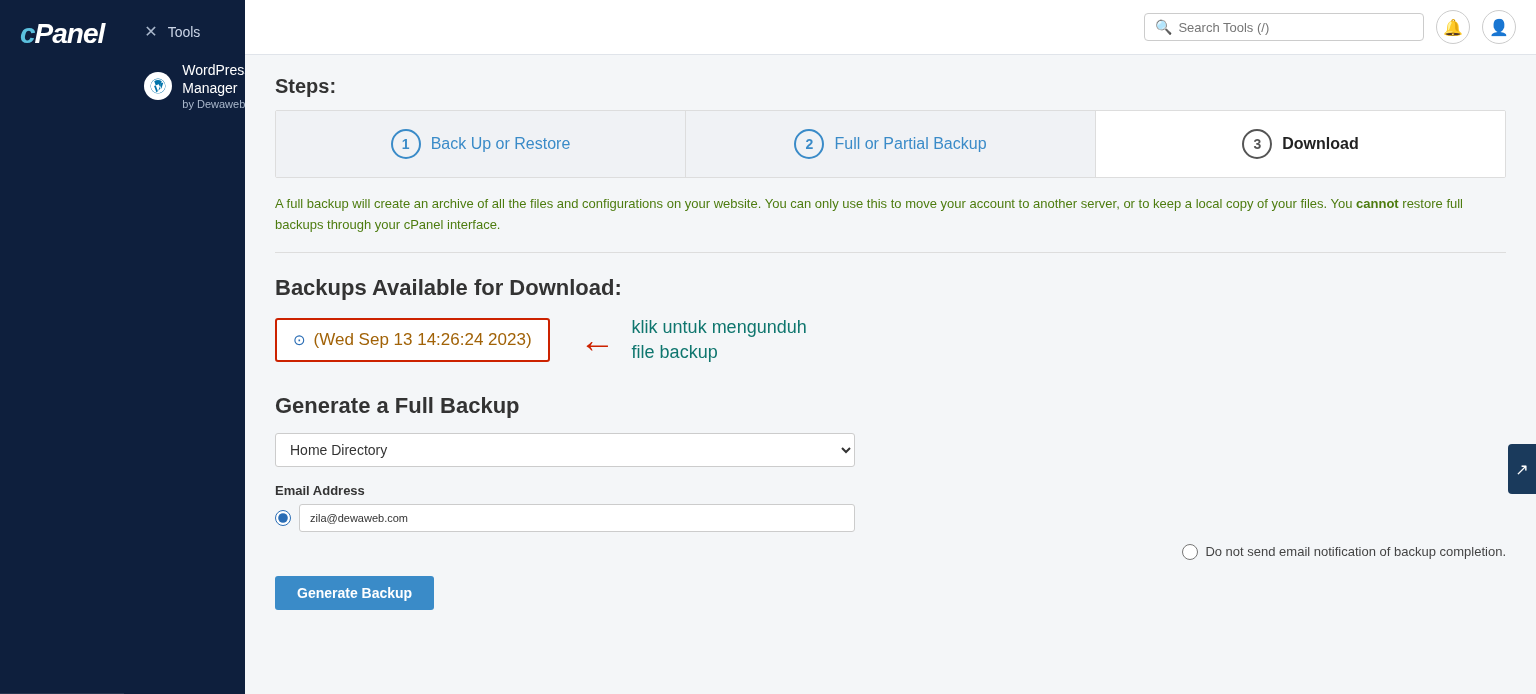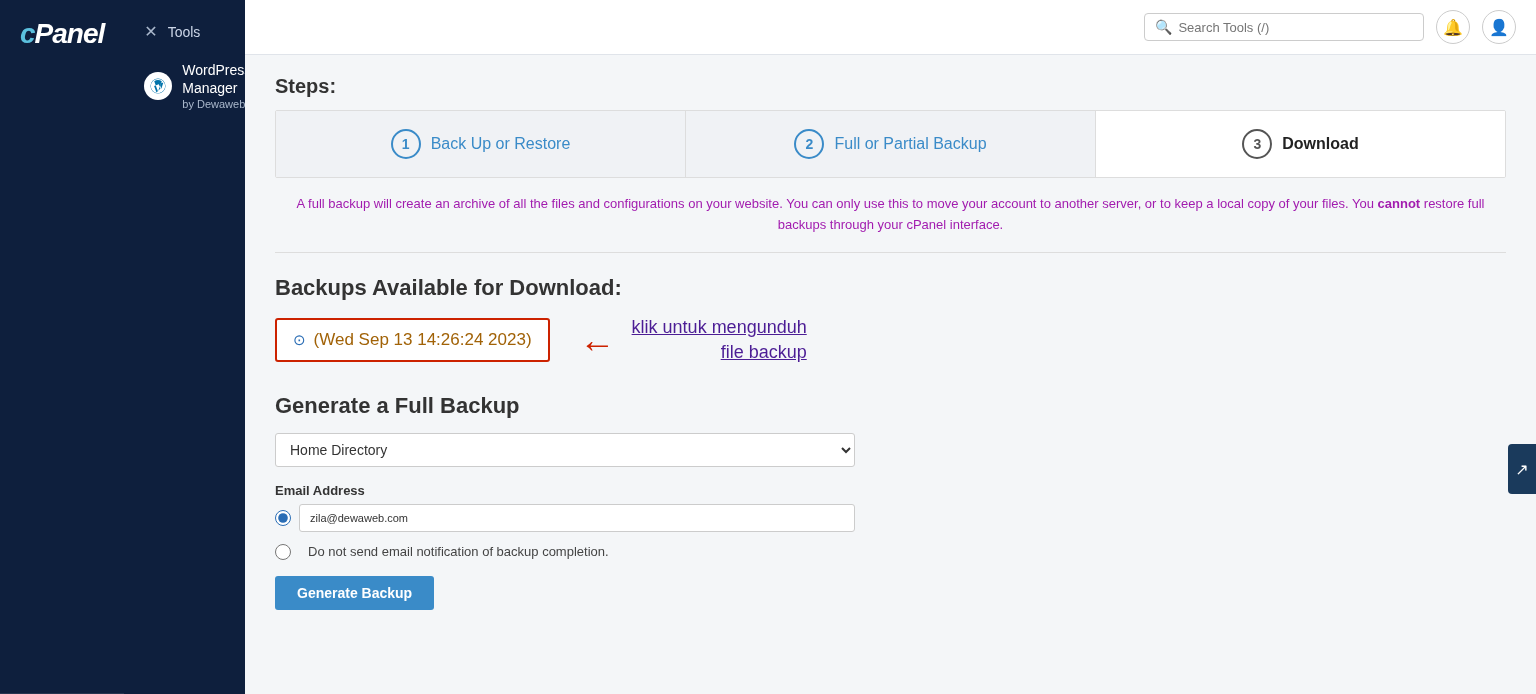--- a/index.html
+++ b/index.html
@@ -162,26 +162,25 @@
       flex-shrink: 0;
     }
     .step.active .step-num {
       border-color: #555;
       color: #555;
     }
 
     
     .info-text {
       font-size: 13px;
-      color: #a21caf;
+      color: #4d7c0f;
       line-height: 1.6;
       margin-bottom: 22px;
       border-bottom: 1px solid #ddd;
       padding-bottom: 16px;
-      text-align: center;
     }
     .info-text strong { font-weight: 700; }
 
     
     .section-title {
       font-size: 22px;
       font-weight: 600;
       color: #333;
       margin-bottom: 14px;
     }
@@ -221,24 +220,23 @@
       align-items: center;
       gap: 16px;
     }
     .arrow-left {
       color: #cc2200;
       font-size: 36px;
       line-height: 1;
     }
     .annotation-text {
       font-size: 18px;
-      color: #4c1d95;
+      color: #0f766e;
       line-height: 1.4;
-      text-align: right;
-      text-decoration: underline;
+      text-align: left;
     }
 
     
     .generate-title {
       font-size: 22px;
       font-weight: 600;
       color: #333;
       margin-bottom: 14px;
     }
     .form-label {
@@ -275,23 +273,24 @@
       flex: 1;
       padding: 7px 10px;
       border: 1px solid #ccc;
       border-radius: 3px;
       font-size: 11px;
       color: #333;
     }
     .no-email-row {
       display: flex;
       align-items: center;
-      gap: 17px;
+      gap: 7px;
       margin-bottom: 16px;
       margin-top: 8px;
+      justify-content: flex-end;
     }
     .no-email-radio {
       width: 16px; height: 16px;
       accent-color: #2a6db5;
     }
     .no-email-label { font-size: 13px; color: #444; }
 
     .generate-btn {
       background: #3a8bc8;
       color: #fff;

